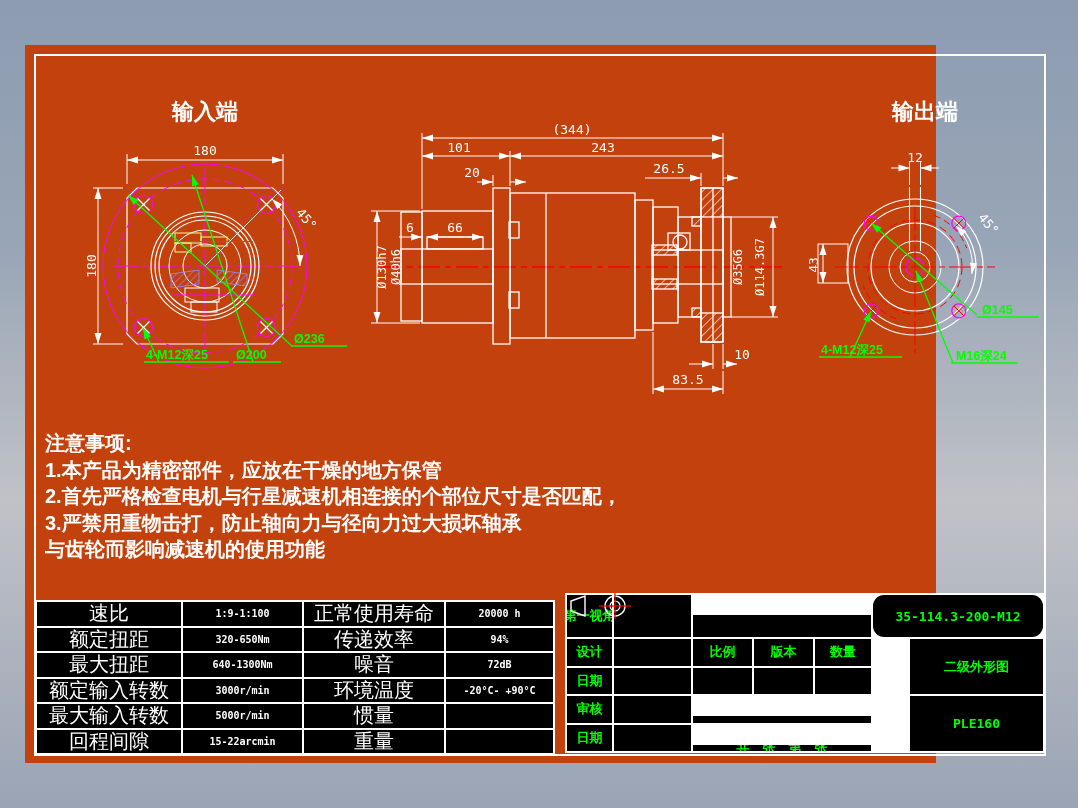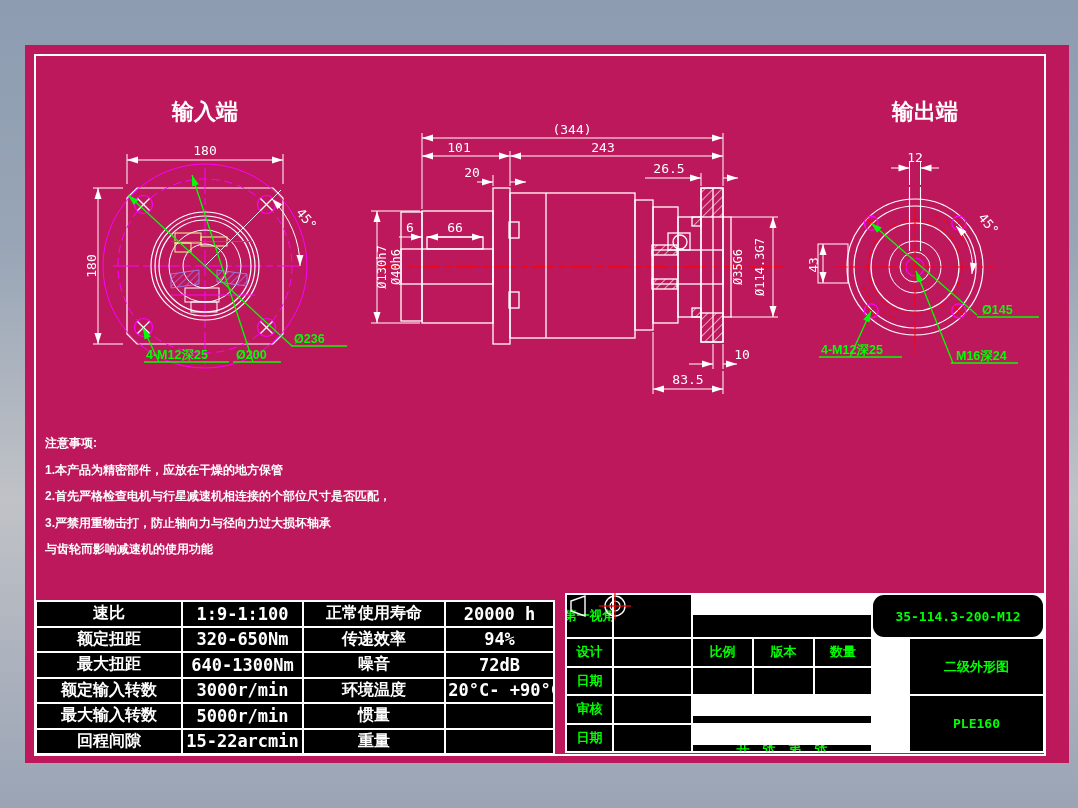--- a/index.html
+++ b/index.html
@@ -1,41 +1,41 @@
 <!DOCTYPE html>
 <html><head>
 <meta charset="utf-8">
 <style>
   html,body{margin:0;padding:0;}
   body{
     width:1078px;height:808px;overflow:hidden;position:relative;
     background:linear-gradient(180deg,#8d9cb1 0%,#98a5b6 30%,#c0c2c7 62%,#9aa4b5 100%);
     font-family:"Liberation Sans",sans-serif;
   }
-  .canvas{position:absolute;left:25px;top:45px;width:1032px;height:718px;background:#be185d;padding-left:12px;}
+  .canvas{position:absolute;left:25px;top:45px;width:911px;height:718px;background:#c2410c;}
   .canvas svg{position:absolute;left:0;top:0;}
   svg text{fill:#fff;}
   .dt{font-family:"DejaVu Sans Mono",monospace;font-size:13px;}
   .dts{font-family:"DejaVu Sans Mono",monospace;font-size:12px;}
   .vt{font-family:"Liberation Sans",sans-serif;font-size:22px;font-weight:bold;}
   .gl{fill:#00ff00;font-family:"Liberation Sans",sans-serif;font-size:12.5px;font-weight:bold;}
   .notes{
     position:absolute;left:20px;top:385px;width:560px;color:#fff;
-    font-size:12px;font-weight:bold;line-height:26.5px;white-space:nowrap;
+    font-size:20px;font-weight:bold;line-height:26.5px;white-space:nowrap;
   }
   .spec{
     position:absolute;left:10px;top:555px;width:520px;height:155px;
     background:#fff;display:grid;grid-template-columns:144px 119px 140px 1fr;
     grid-auto-rows:1fr;gap:2px;padding:2px;box-sizing:border-box;
   }
   .spec .cell{
     background:#000;color:#fff;display:flex;align-items:center;justify-content:center;
-    font-size:16px;font-weight:bold;white-space:nowrap;overflow:hidden;
-  }
-  .spec .val{font-family:"DejaVu Sans Mono",monospace;font-weight:bold;font-size:17px;}
+    font-size:20px;font-weight:normal;white-space:nowrap;overflow:hidden;
+  }
+  .spec .val{font-family:"DejaVu Sans Mono",monospace;font-weight:bold;font-size:10px;}
   .tblock{
     position:absolute;left:540px;top:548px;width:480px;height:160px;
     background:#fff;display:grid;
     grid-template-columns:45px 77px 59px 59px 56px 1fr;
     grid-template-rows:42px 1fr 1fr 1fr 1fr;
     gap:2px;padding:2px;box-sizing:border-box;
   }
   .tblock .cell{
     background:#000;color:#00ff00;display:flex;align-items:center;justify-content:center;
     font-weight:bold;font-size:13px;white-space:nowrap;overflow:hidden;

